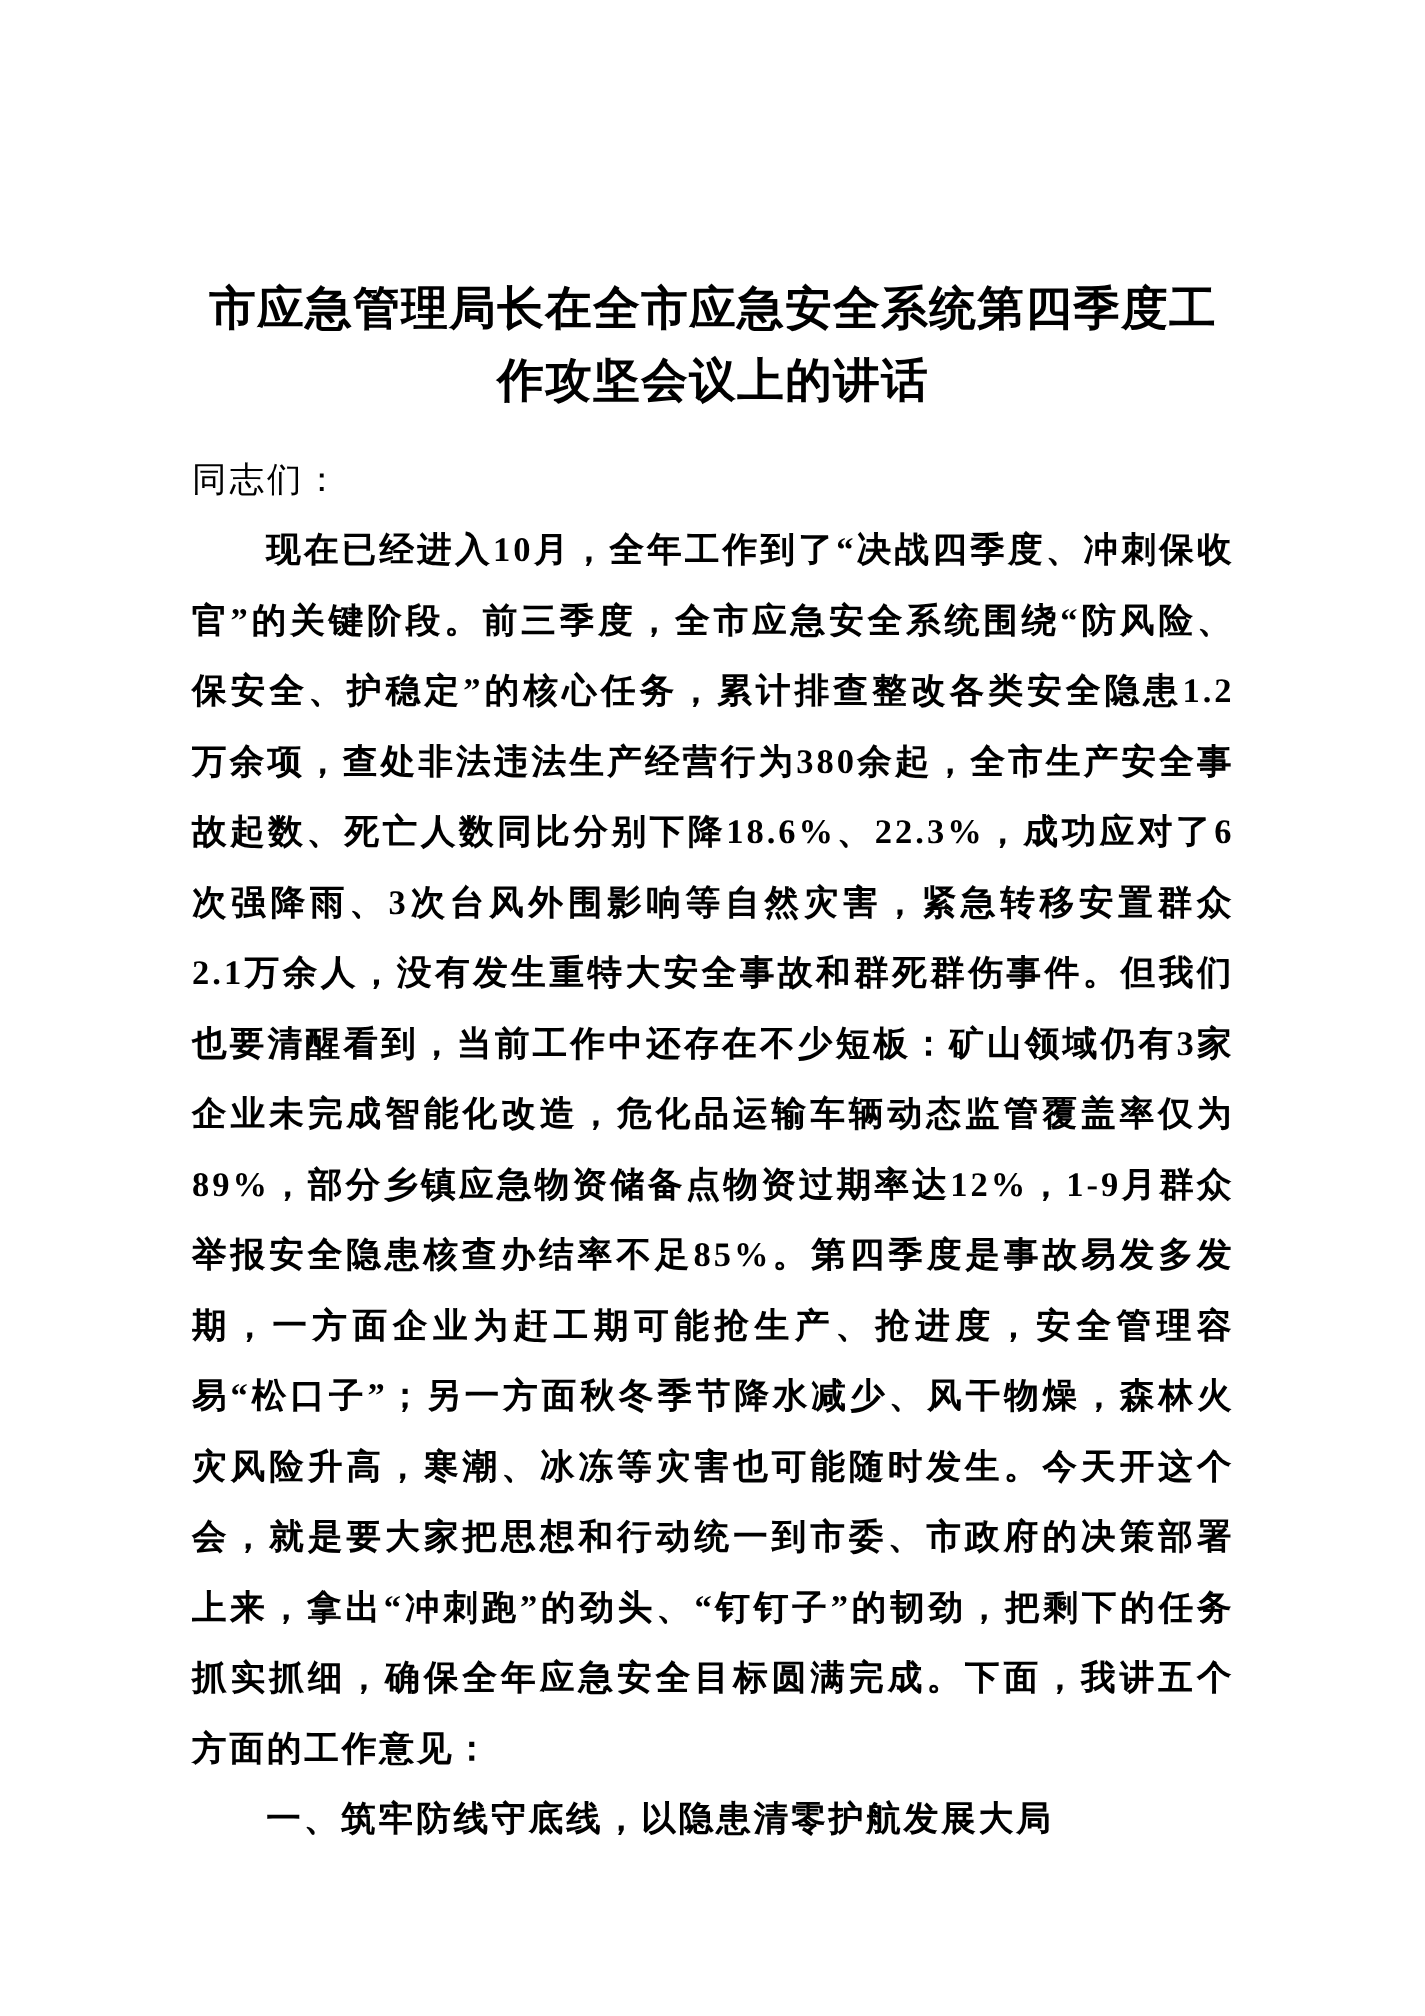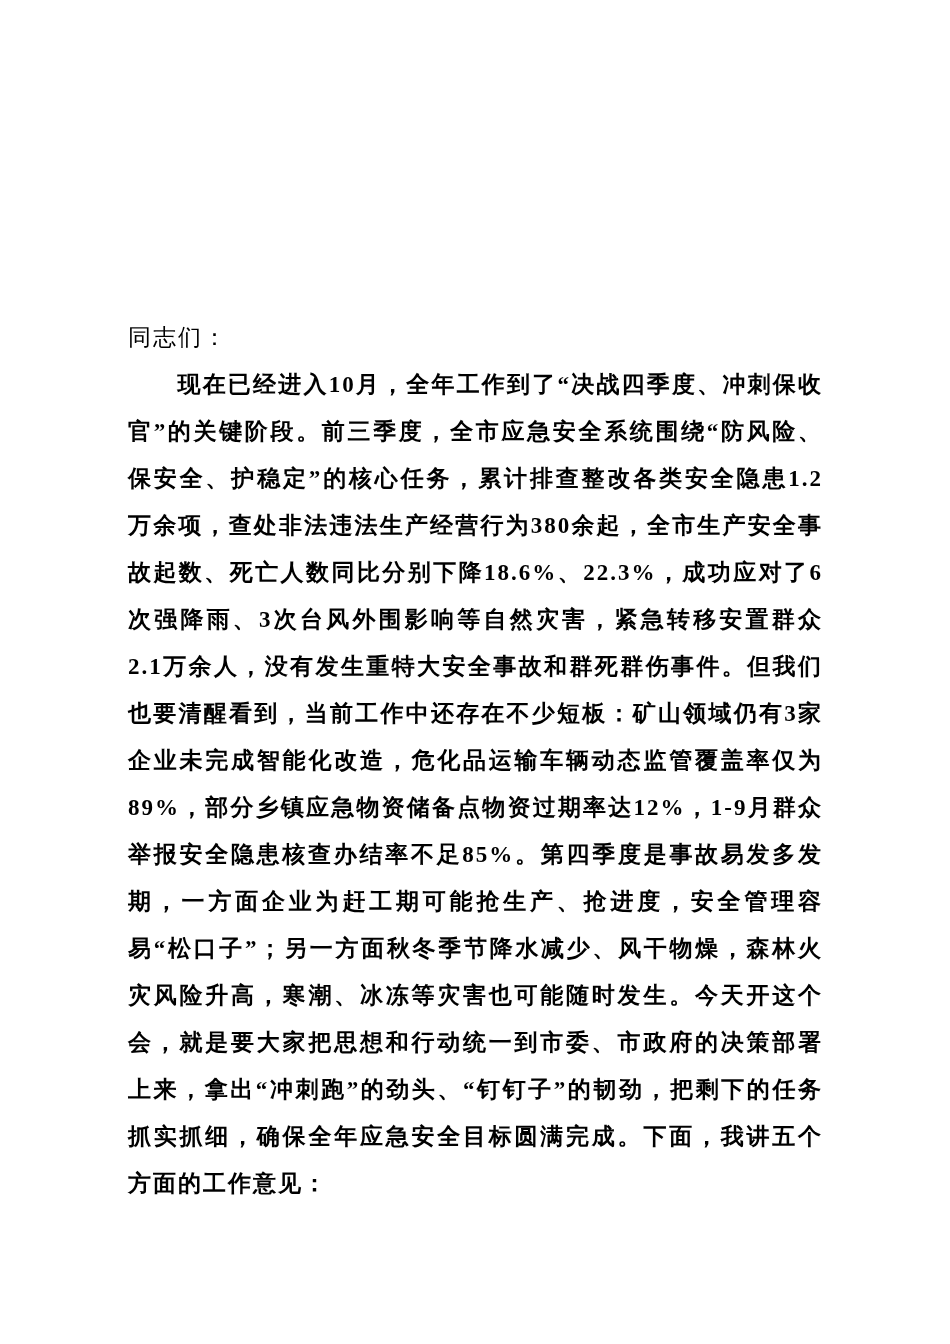--- a/index.html
+++ b/index.html
@@ -21,21 +21,21 @@
     width: 695px;
     text-align: center;
     font-size: 31px;
     line-height: 48px;
     font-weight: bold;
     letter-spacing: 1px;
     font-family: "Liberation Serif", "DejaVu Serif", serif;
   }
   .doc-body {
     position: absolute;
-    top: 314px;
+    top: 296px;
     left: 128px;
     width: 695px;
     font-size: 23px;
     line-height: 47px;
     letter-spacing: 2px;
     text-align: justify;
     text-justify: inter-character;
   }
   .salutation {
     text-indent: 0;
@@ -46,18 +46,20 @@
   }
   .section-heading {
     text-indent: 2.15em;
     font-weight: bold;
   }
 </style>
 </head>
 <body>
 
 <div class="page">
+  <h1 class="doc-title">市应急管理局长在全市应急安全系统第四季度工作攻坚会议上的讲话</h1>
 
   <div class="doc-body">
     <p class="salutation">同志们：</p>
     <p class="para">现在已经进入10月，全年工作到了“决战四季度、冲刺保收官”的关键阶段。前三季度，全市应急安全系统围绕“防风险、保安全、护稳定”的核心任务，累计排查整改各类安全隐患1.2万余项，查处非法违法生产经营行为380余起，全市生产安全事故起数、死亡人数同比分别下降18.6%、22.3%，成功应对了6次强降雨、3次台风外围影响等自然灾害，紧急转移安置群众2.1万余人，没有发生重特大安全事故和群死群伤事件。但我们也要清醒看到，当前工作中还存在不少短板：矿山领域仍有3家企业未完成智能化改造，危化品运输车辆动态监管覆盖率仅为89%，部分乡镇应急物资储备点物资过期率达12%，1-9月群众举报安全隐患核查办结率不足85%。第四季度是事故易发多发期，一方面企业为赶工期可能抢生产、抢进度，安全管理容易“松口子”；另一方面秋冬季节降水减少、风干物燥，森林火灾风险升高，寒潮、冰冻等灾害也可能随时发生。今天开这个会，就是要大家把思想和行动统一到市委、市政府的决策部署上来，拿出“冲刺跑”的劲头、“钉钉子”的韧劲，把剩下的任务抓实抓细，确保全年应急安全目标圆满完成。下面，我讲五个方面的工作意见：</p>
+    <p class="section-heading">一、筑牢防线守底线，以隐患清零护航发展大局</p>
   </div>
 </div>
 
 </body></html>

